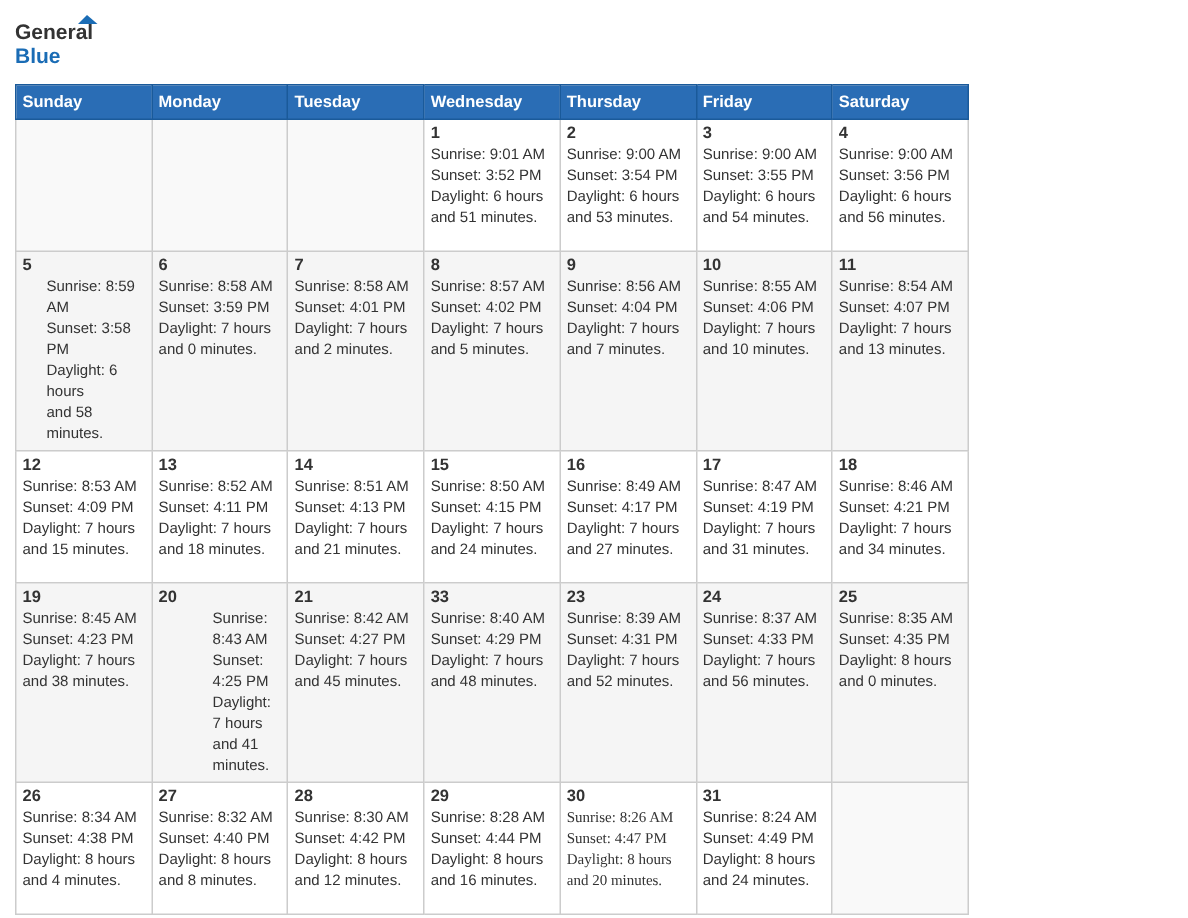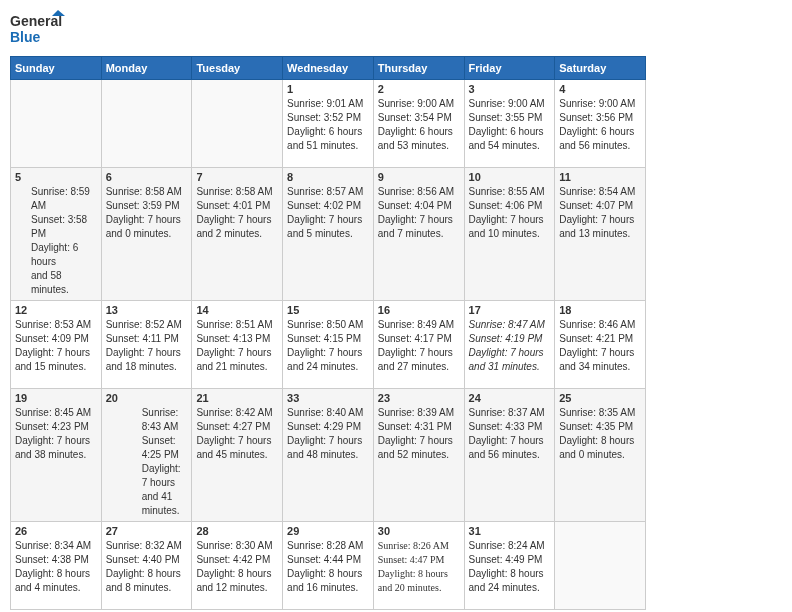--- a/index.html
+++ b/index.html
@@ -235,21 +235,21 @@
           </td>
           <td>
             <span class="day-number">16</span>
             <div class="day-info" style="white-space: pre-line;">Sunrise: 8:49 AM
 Sunset: 4:17 PM
 Daylight: 7 hours
 and 27 minutes.</div>
           </td>
           <td>
             <span class="day-number">17</span>
-            <div class="day-info" style="white-space: pre-line; font-style: italic;">Sunrise: 8:47 AM
+            <div class="day-info" style="white-space: pre-line;">Sunrise: 8:47 AM
 Sunset: 4:19 PM
 Daylight: 7 hours
 and 31 minutes.</div>
           </td>
           <td>
             <span class="day-number">18</span>
             <div class="day-info" style="white-space: pre-line;">Sunrise: 8:46 AM
 Sunset: 4:21 PM
 Daylight: 7 hours
 and 34 minutes.</div>

